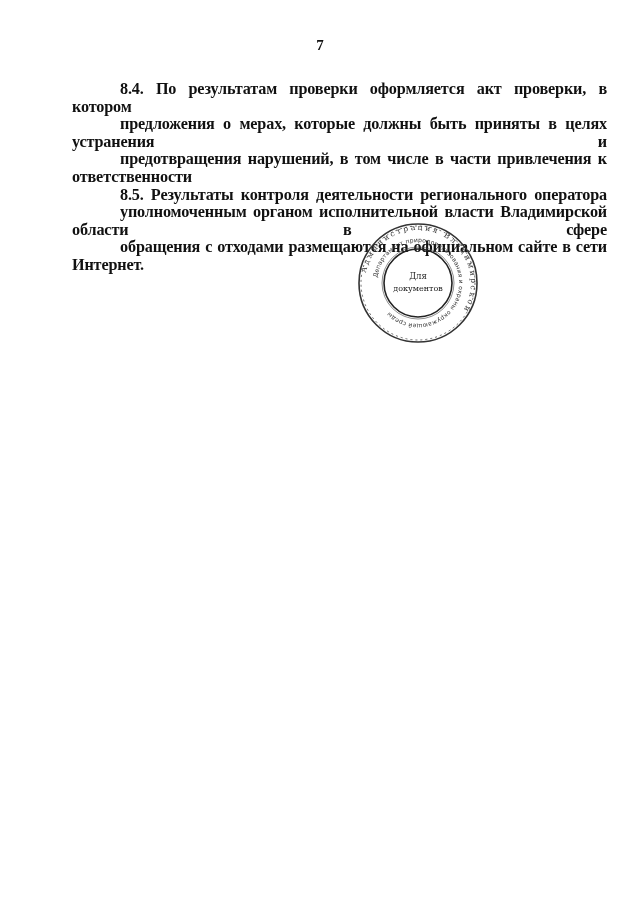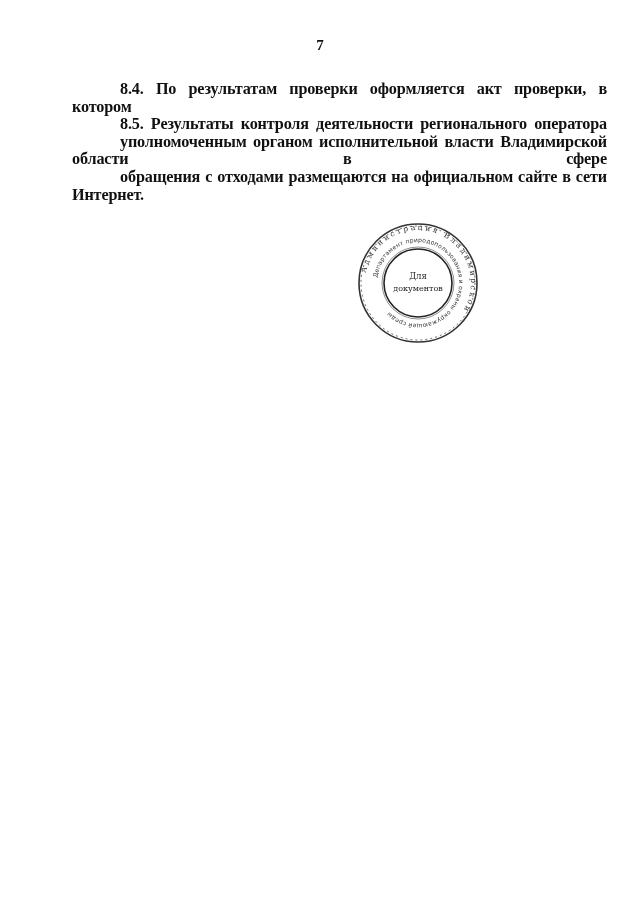--- a/index.html
+++ b/index.html
@@ -17,20 +17,22 @@
     .stamp svg { width: 122px; height: 122px; }
   </style>
 </head>
 <body>
 
 <div class="page-number">7</div>
 
 <div class="body-text">
   <div class="para">
     <span class="line first">8.4. По результатам проверки оформляется акт проверки, в котором</span>
+    <span class="line">предложения о мерах, которые должны быть приняты в целях устранения и</span>
+    <span class="line">предотвращения нарушений, в том числе в части привлечения к ответственности</span>
   </div>
   <div class="para">
     <span class="line first">8.5. Результаты контроля деятельности регионального оператора</span>
     <span class="line">уполномоченным органом исполнительной власти Владимирской области в сфере</span>
     <span class="line last">обращения с отходами размещаются на официальном сайте в сети Интернет.</span>
   </div>
 </div>
 
 <div class="stamp">
   <svg viewBox="0 0 122 122" xmlns="http://www.w3.org/2000/svg">

